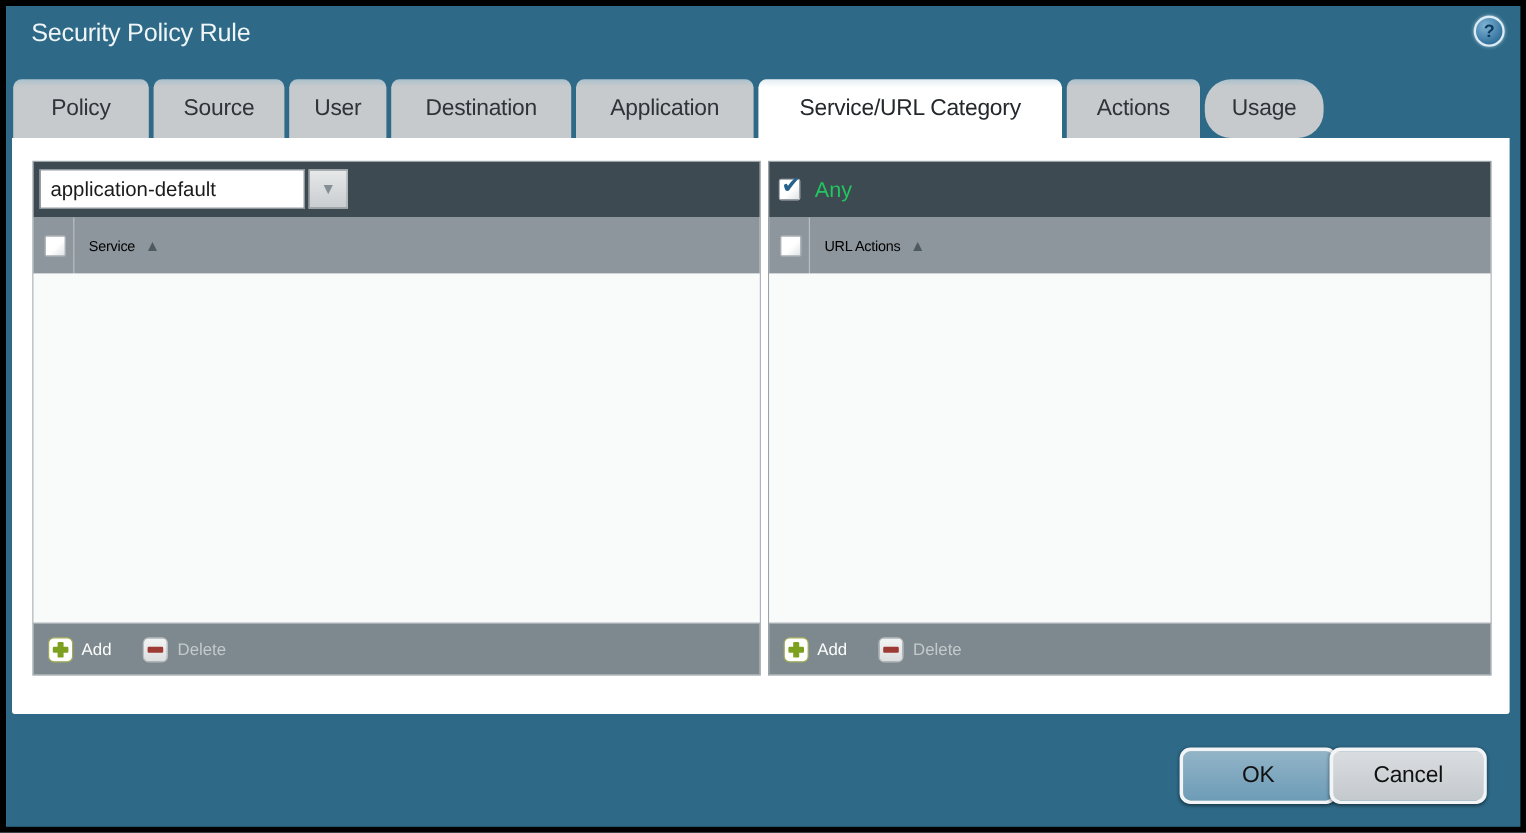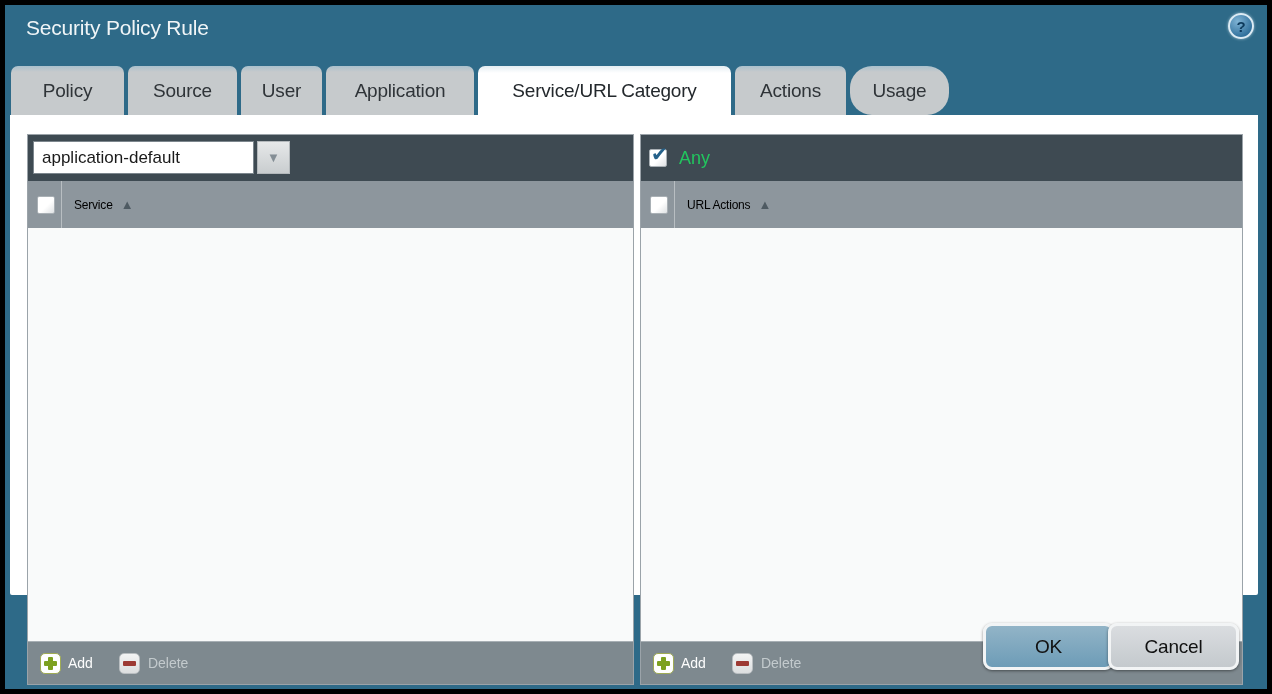--- a/index.html
+++ b/index.html
@@ -54,21 +54,21 @@
   
   .content {
     position: absolute; left: 5px; top: 110px;
     width: 1248px; height: 480px;
     background: #ffffff;
     border-radius: 0 0 2px 2px;
   }
 
   
   .panel {
-    position: absolute; top: 19px; height: 551px;
+    position: absolute; top: 19px; height: 429px;
     border: 1px solid #9ba3a9;
     display: flex; flex-direction: column;
     background: #f9fafa;
   }
   .panel-service { left: 17px; width: 607px; }
   .panel-url { left: 630px; width: 603px; }
 
   .panel-header {
     height: 46px; flex: none;
     background: #3e4a52;
@@ -189,20 +189,21 @@
 
 <div class="stage">
 
   <div class="dialog-title">Security Policy Rule</div>
   <div class="help-icon">?</div>
 
   <div class="tabs">
     <div class="tab t0">Policy</div>
     <div class="tab t1">Source</div>
     <div class="tab t2">User</div>
+    <div class="tab t3">Destination</div>
     <div class="tab t4">Application</div>
     <div class="tab t5 active">Service/URL Category</div>
     <div class="tab t6">Actions</div>
     <div class="tab t7">Usage</div>
   </div>
 
   <div class="content">
 
     <div class="panel panel-service">
       <div class="panel-header">

